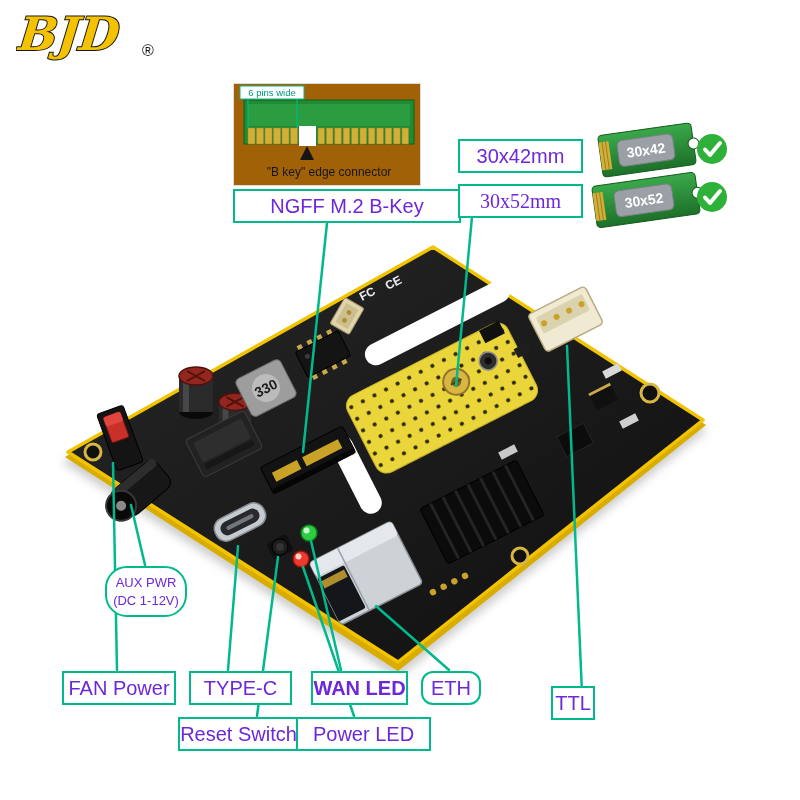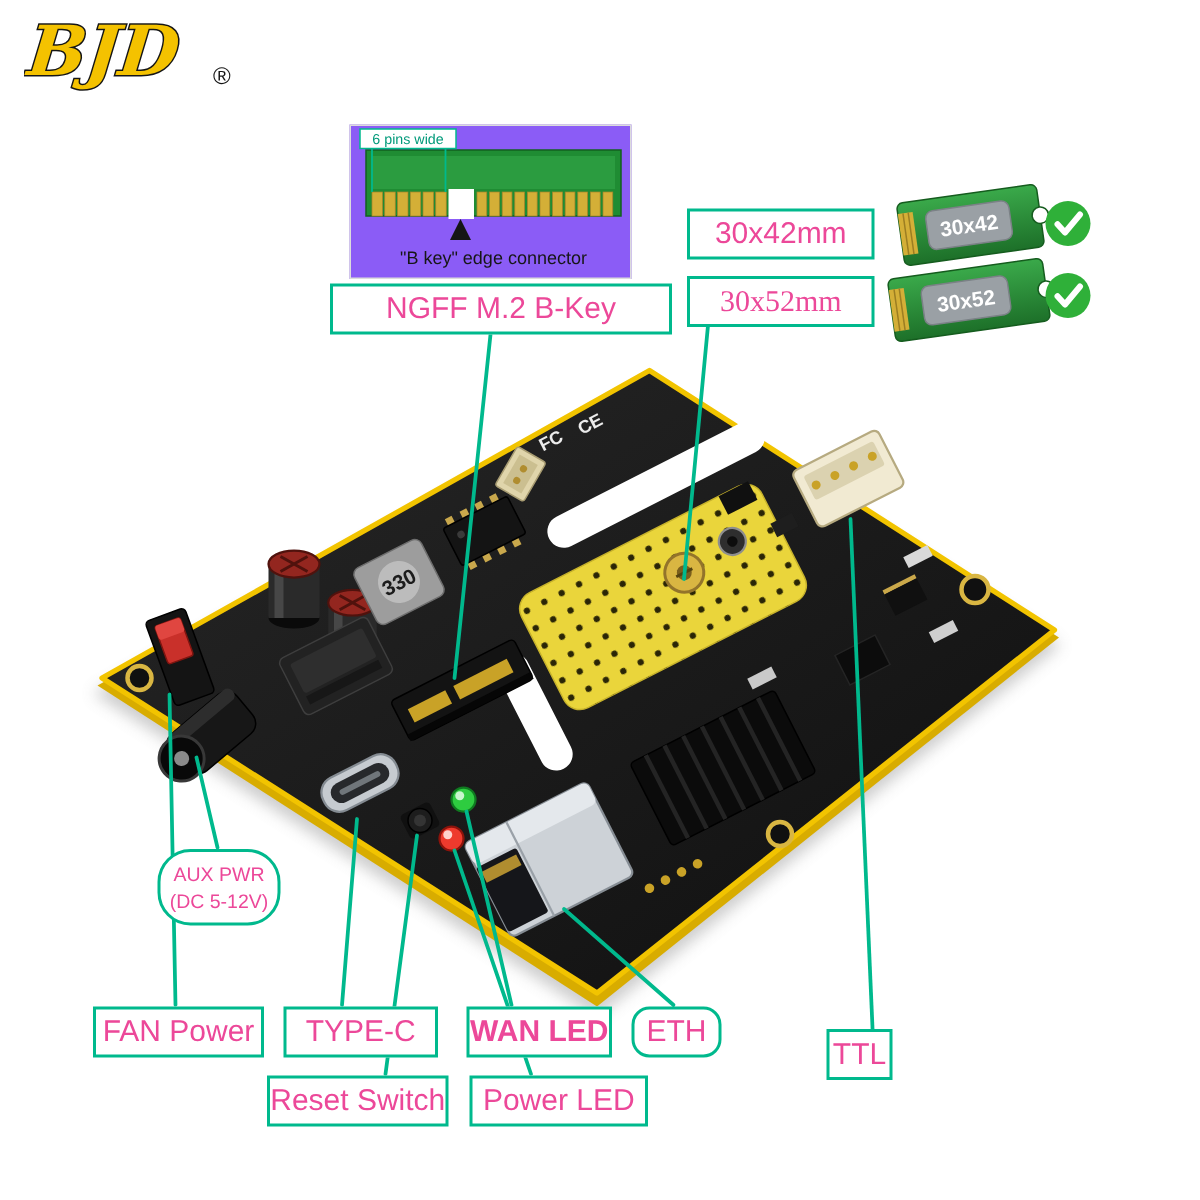--- a/index.html
+++ b/index.html
@@ -1,25 +1,25 @@
 <!DOCTYPE html>
 <html><head>
 <meta charset="utf-8">
 <style>
   *{box-sizing:border-box;margin:0;padding:0}
   html,body{width:800px;height:800px}
   body{position:relative;background:#fff;font-family:"Liberation Sans",sans-serif;overflow:hidden}
   .scene{position:absolute;left:0;top:0;z-index:1}
-  .callout{position:absolute;z-index:6;background:#fff;border:2px solid #00b98d;color:#ec4899;
+  .callout{position:absolute;z-index:6;background:#fff;border:2px solid #00b98d;color:#6d28d9;
            display:flex;align-items:center;justify-content:center;font-size:20px;line-height:1;
            white-space:nowrap;height:34px}
   .callout.small{flex-direction:column;font-size:13px;height:auto;padding:6px 4px;line-height:1.35}
   .brand{position:absolute;left:16px;top:6px;z-index:6}
   .brand-name{font-size:17px;font-weight:bold;letter-spacing:.5px;color:#101010;margin-top:-4px}
-  .inset{position:absolute;left:233px;top:83px;width:188px;height:103px;background:#8b5cf6;
+  .inset{position:absolute;left:233px;top:83px;width:188px;height:103px;background:#a16207;
          border:1px solid #dcdcdc;z-index:6}
 </style>
 </head>
 <body>
 
 <svg class="scene" width="800" height="800" viewBox="0 0 800 800">
   <defs>
     <pattern id="dots" width="13" height="13" patternUnits="userSpaceOnUse">
       <circle cx="6" cy="6" r="2.1" fill="#2a2506"></circle>
     </pattern>
@@ -293,28 +293,28 @@
       <line x1="14" y1="14" x2="14" y2="44"></line>
         <line x1="63" y1="14" x2="63" y2="44"></line>
     </g>
     <rect x="6" y="2" width="64" height="13" fill="#fff" stroke="#00b98d"></rect>
     <text x="38" y="12" text-anchor="middle" font-size="9.5" fill="#009a7a">6 pins wide</text>
     <polygon points="73,62 66,76 80,76" fill="#161616"></polygon>
     <text x="95" y="92" text-anchor="middle" font-size="12" fill="#161616">"B key" edge connector</text>
   </svg>
 </div>
 
-<div class="callout" style="left:220px;top:189px;width:228px;">NGFF M.2 B-Key</div>
+<div class="callout" style="left:233px;top:189px;width:228px;">NGFF M.2 B-Key</div>
 <div class="callout" style="left:458px;top:139px;width:125px;">30x42mm</div>
 <div class="callout" style="left:458px;top:184px;width:125px;font-family:Liberation Serif, serif;">30x52mm</div>
 
 <div class="callout small" style="left:105px;top:566px;width:82px;border-radius:22px;">
   <div>AUX PWR</div>
-  <div>(DC 5-12V)</div>
+  <div>(DC 1-12V)</div>
 </div>
 
 <div class="callout" style="left:62px;top:671px;width:114px;">FAN Power</div>
 <div class="callout" style="left:189px;top:671px;width:103px;">TYPE-C</div>
 <div class="callout" style="left:178px;top:717px;width:121px;">Reset Switch</div>
 <div class="callout" style="left:311px;top:671px;width:97px;font-weight:bold;">WAN LED</div>
-<div class="callout" style="left:313px;top:717px;width:119px;">Power LED</div>
+<div class="callout" style="left:296px;top:717px;width:135px;">Power LED</div>
 <div class="callout" style="left:421px;top:671px;width:60px;border-radius:12px;">ETH</div>
 <div class="callout" style="left:551px;top:686px;width:44px;">TTL</div>
 
 </body></html>

